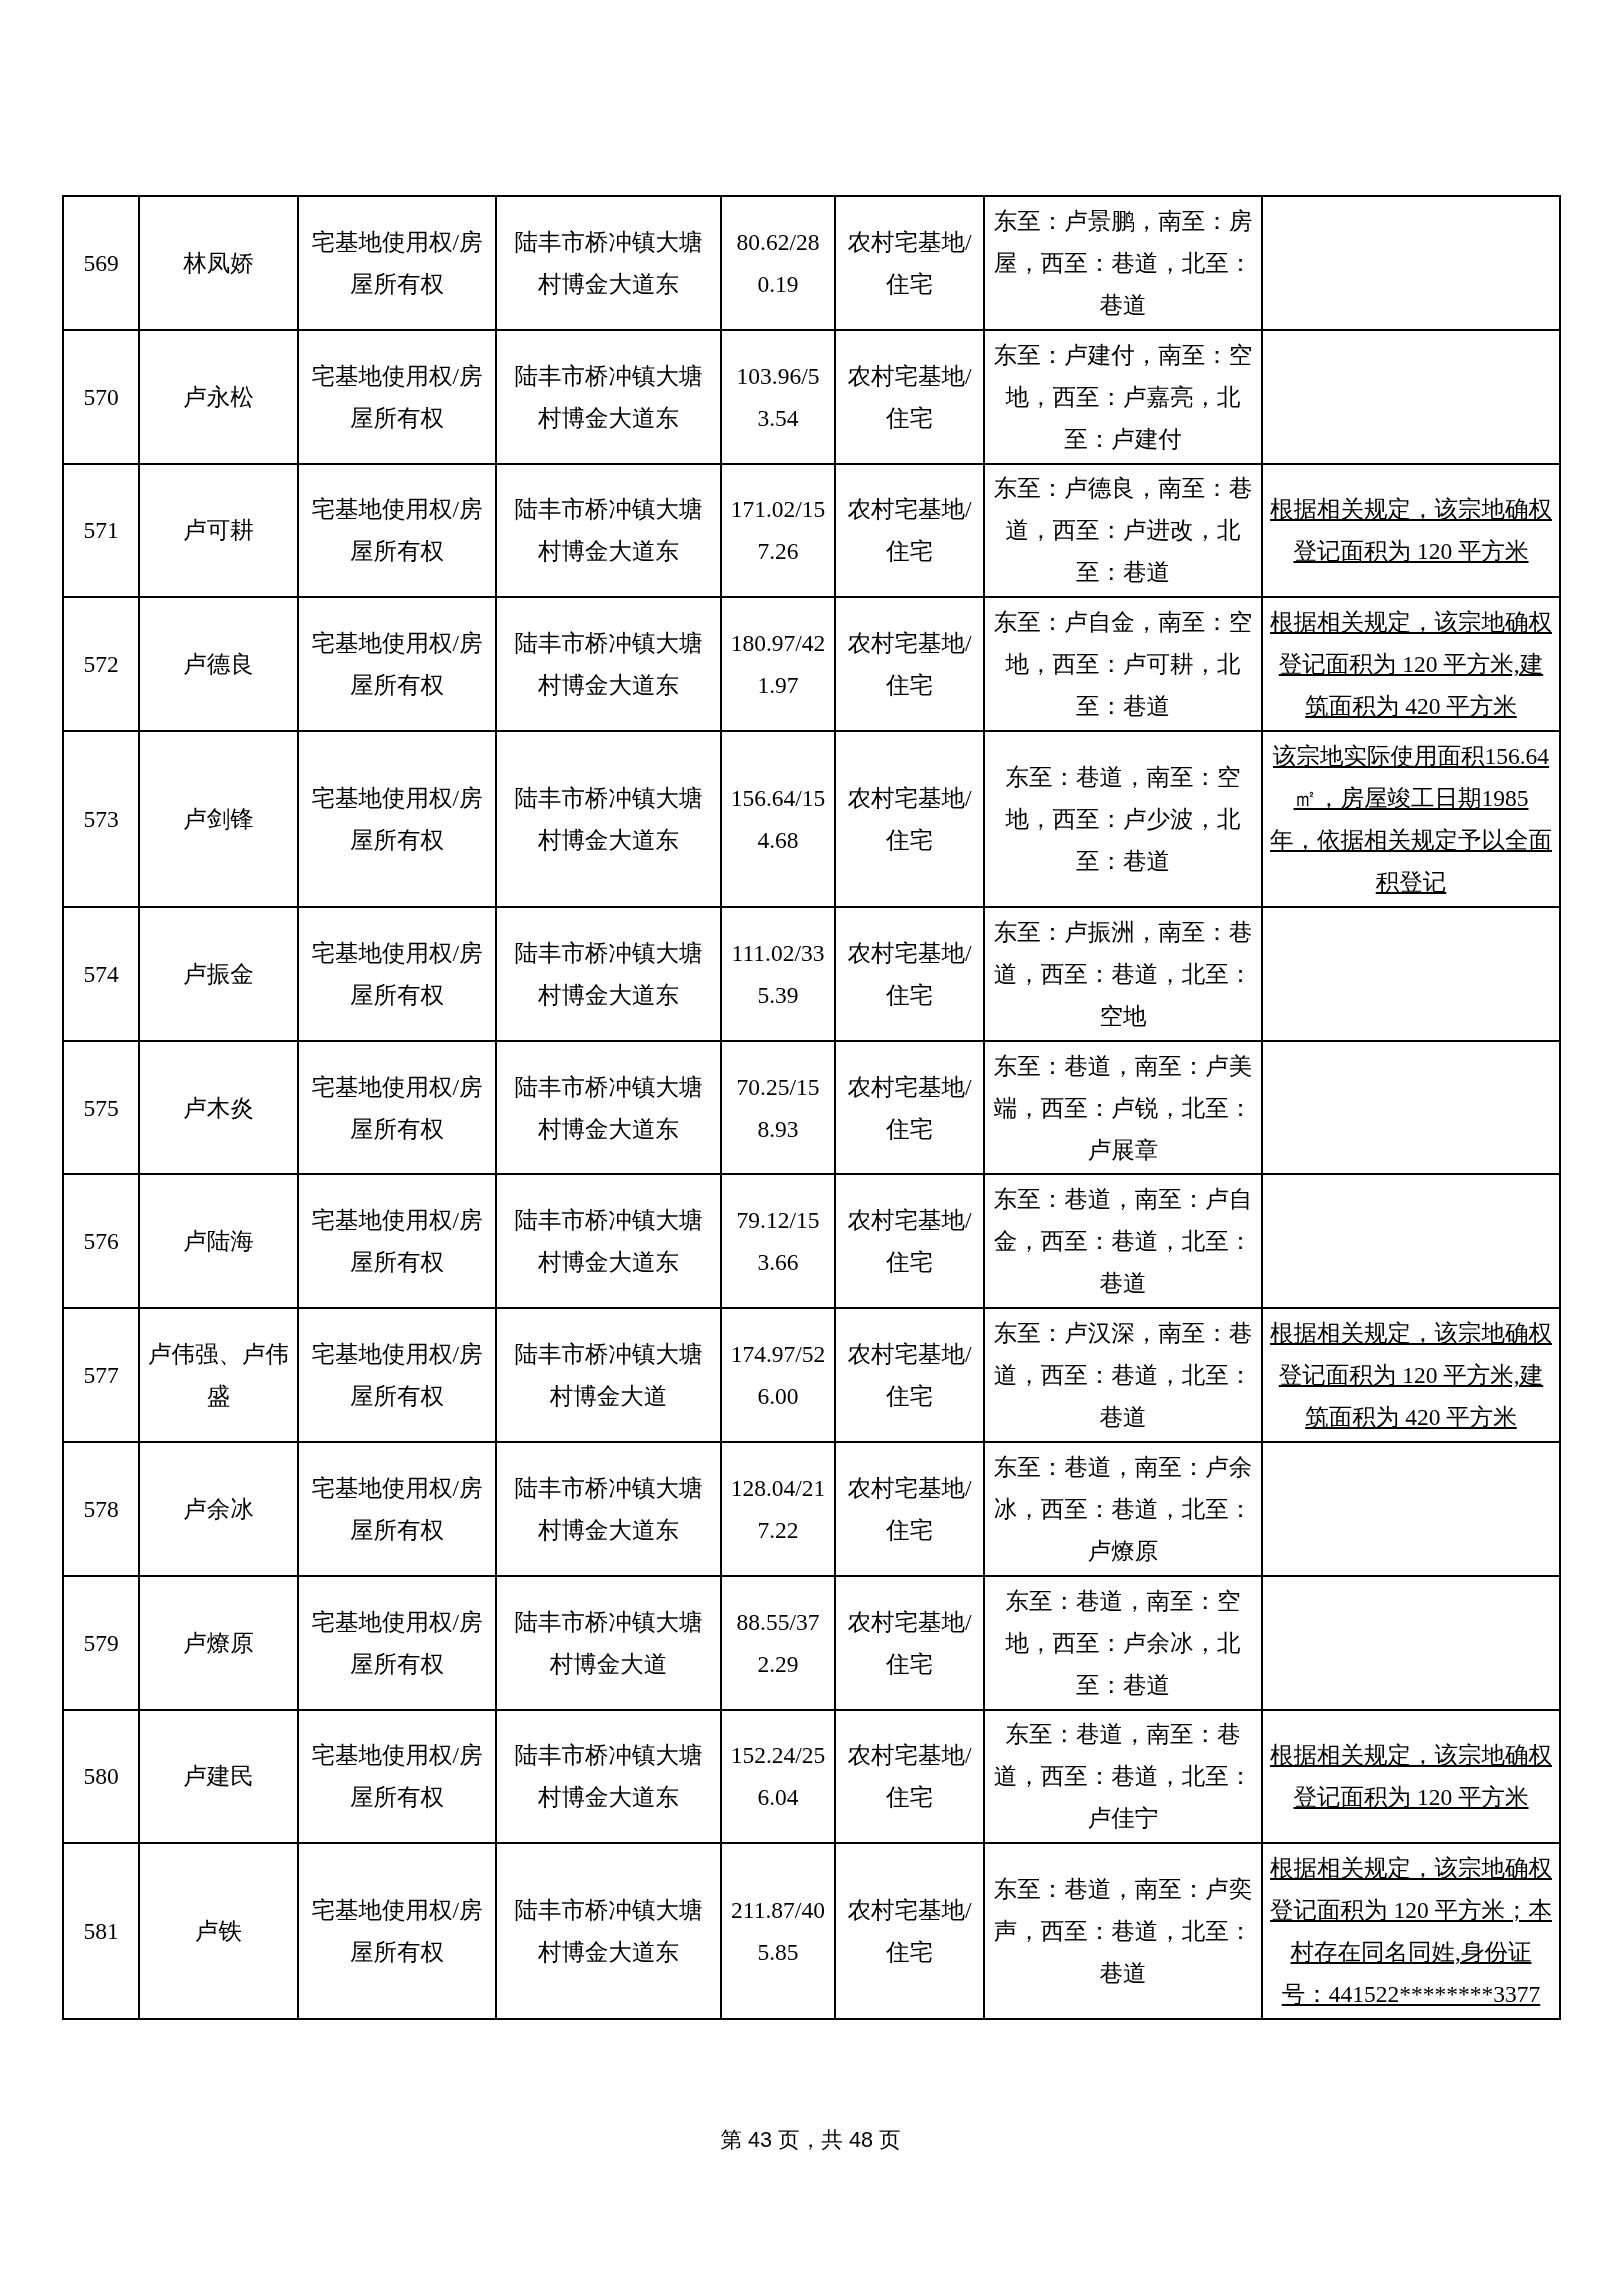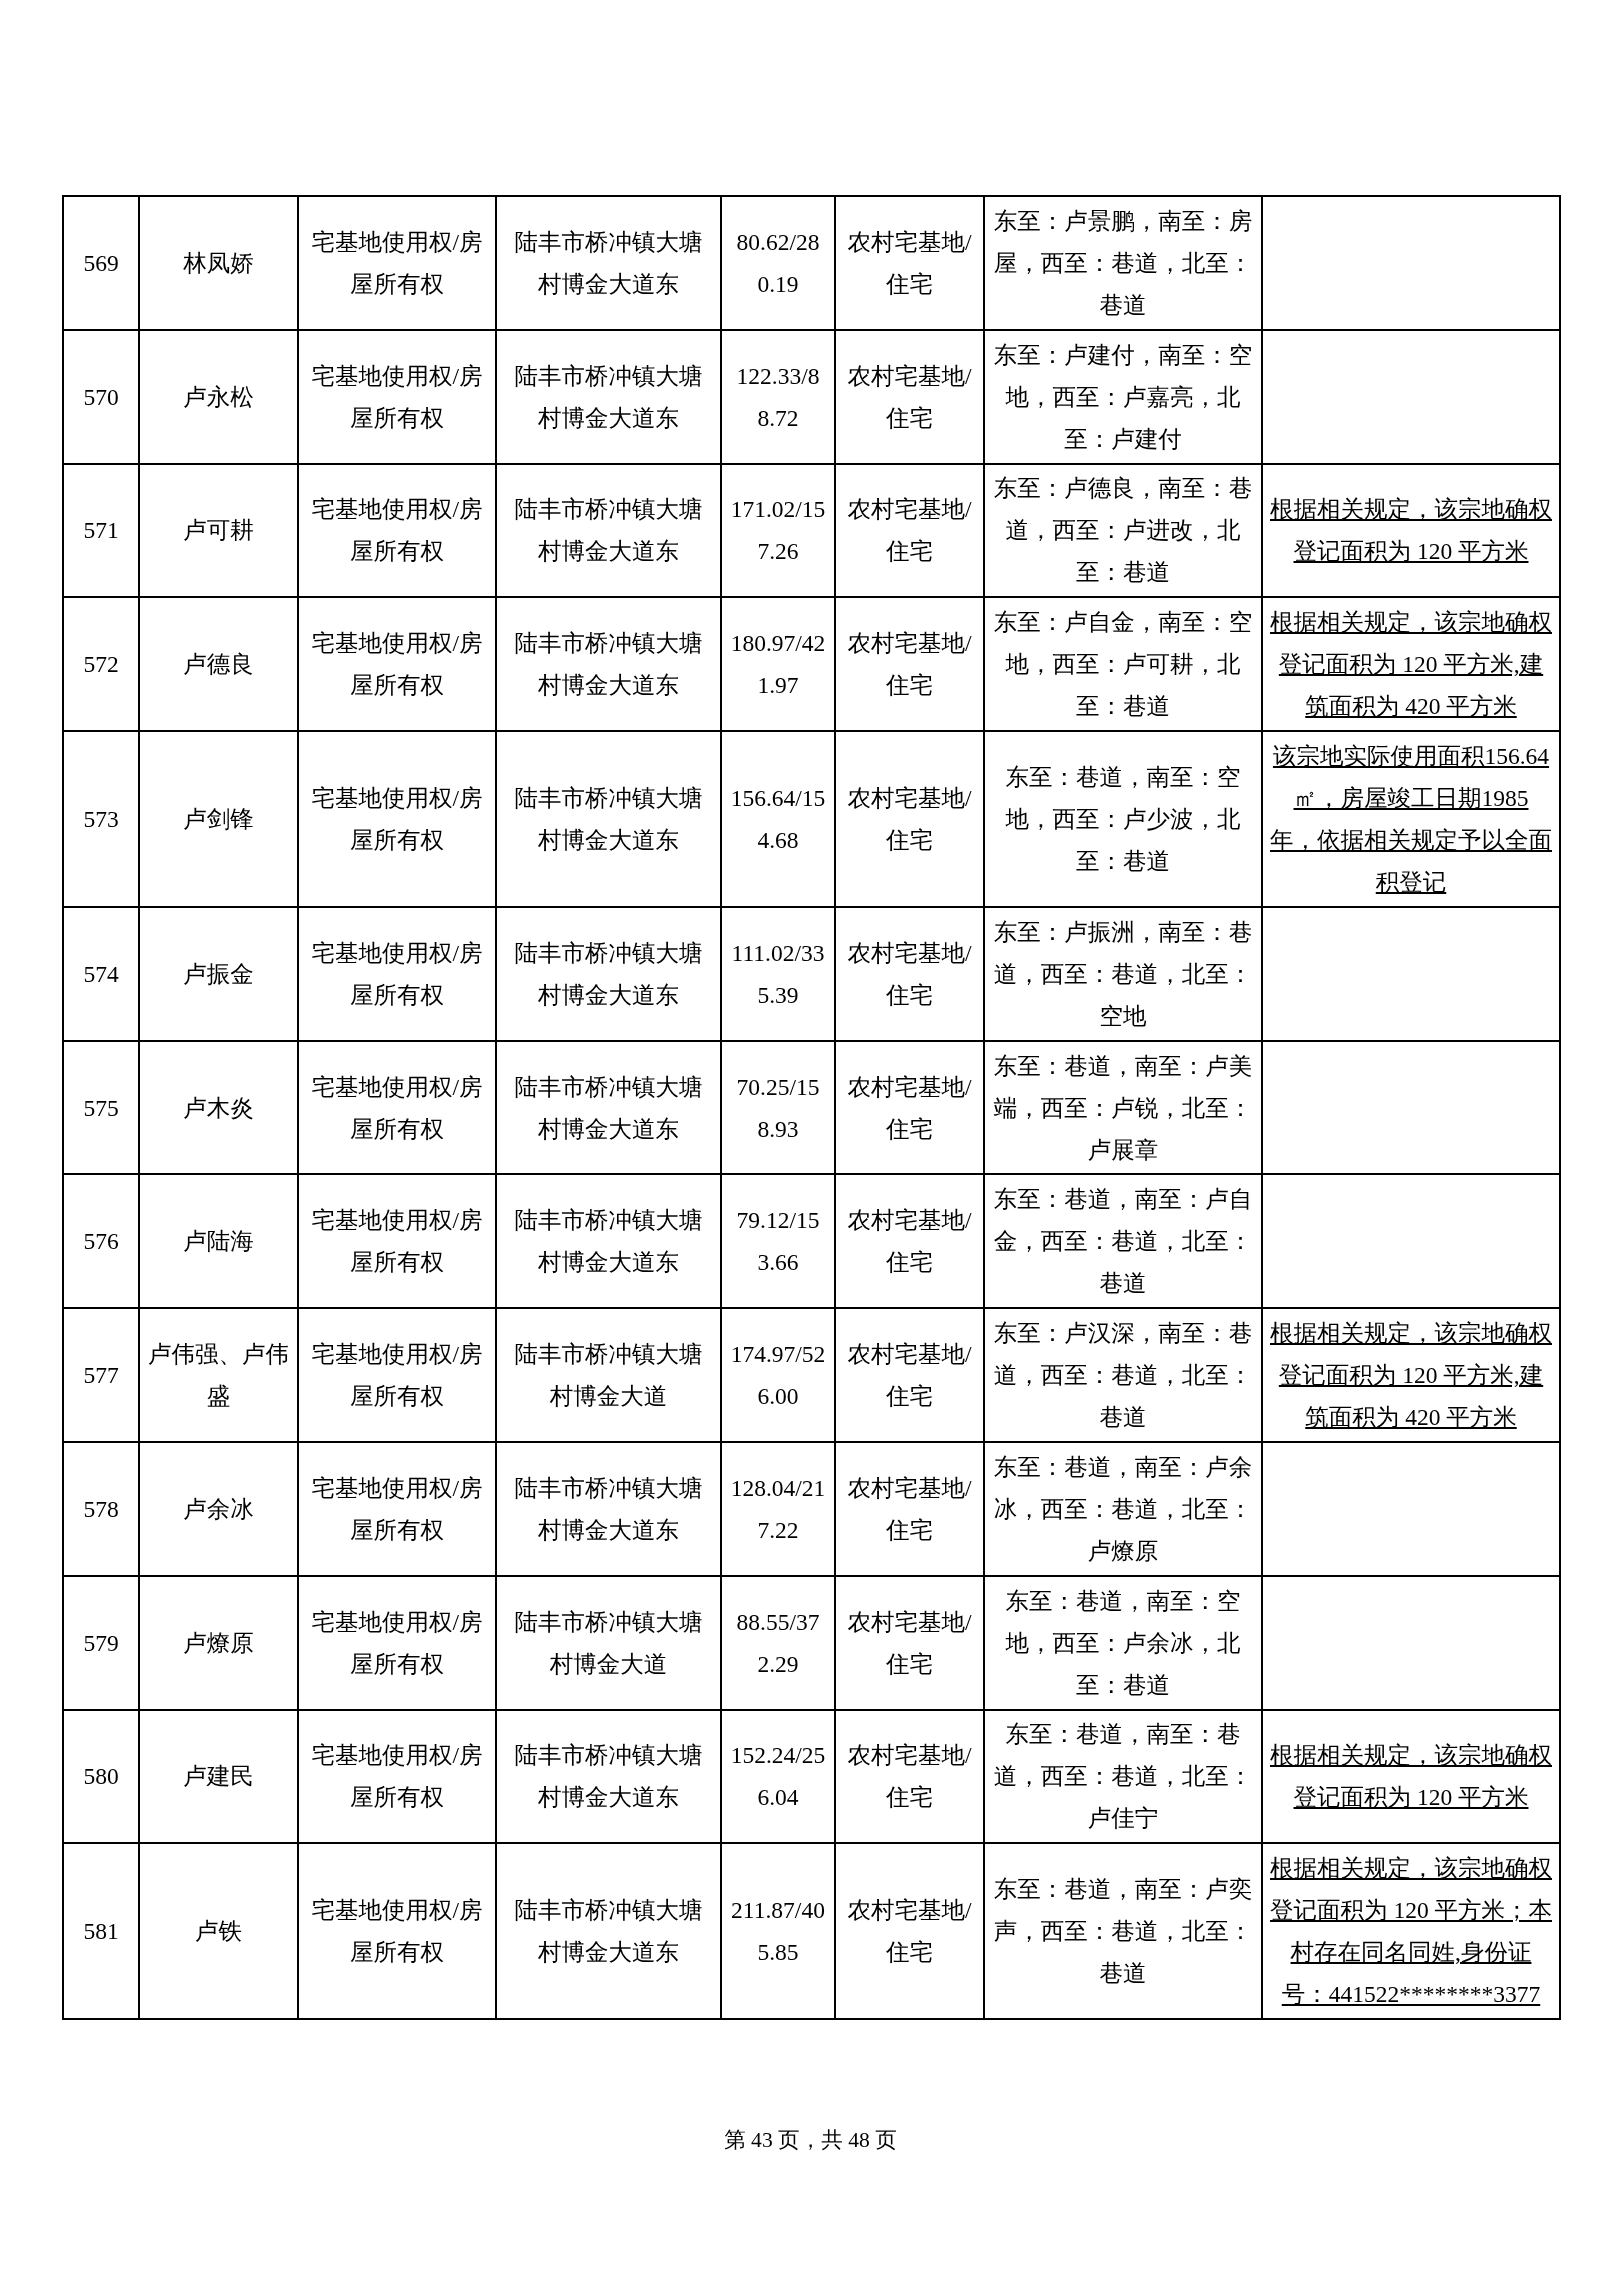--- a/index.html
+++ b/index.html
@@ -51,21 +51,21 @@
   td.c-area  { word-break: break-all; padding: 2.9px 7.8px; font-family: Liberation Serif, serif; }
   td.c-bound { text-align: left; padding: 2.9px 5.9px; }
   td.c-remark{ text-align: left; padding: 2.9px 5.9px; text-decoration: underline; }
   .footer {
     position: absolute;
     left: 0;
     top: 2125px;
     width: 1621px;
     text-align: center;
     font-size: 21.6px;
-    font-family: Liberation Serif, serif;
+    font-family: Liberation Sans, sans-serif;
   }
 </style>
 </head>
 <body>
 
 <div class="page">
 
   <table class="reg">
     <colgroup>
       <col class="c-no">
@@ -86,21 +86,21 @@
     <td class="c-area">80.62/280.19</td>
     <td class="c-usage">农村宅基地/住宅</td>
     <td class="c-bound">东至：卢景鹏，南至：房屋，西至：巷道，北至：巷道</td>
     <td class="c-remark"></td>
   </tr>
         <tr>
     <td class="c-no">570</td>
     <td class="c-owner">卢永松</td>
     <td class="c-type">宅基地使用权/房屋所有权</td>
     <td class="c-loc">陆丰市桥冲镇大塘村博金大道东</td>
-    <td class="c-area">122.33/88.72</td>
+    <td class="c-area">103.96/53.54</td>
     <td class="c-usage">农村宅基地/住宅</td>
     <td class="c-bound">东至：卢建付，南至：空地，西至：卢嘉亮，北至：卢建付</td>
     <td class="c-remark"></td>
   </tr>
         <tr>
     <td class="c-no">571</td>
     <td class="c-owner">卢可耕</td>
     <td class="c-type">宅基地使用权/房屋所有权</td>
     <td class="c-loc">陆丰市桥冲镇大塘村博金大道东</td>
     <td class="c-area">171.02/157.26</td>

